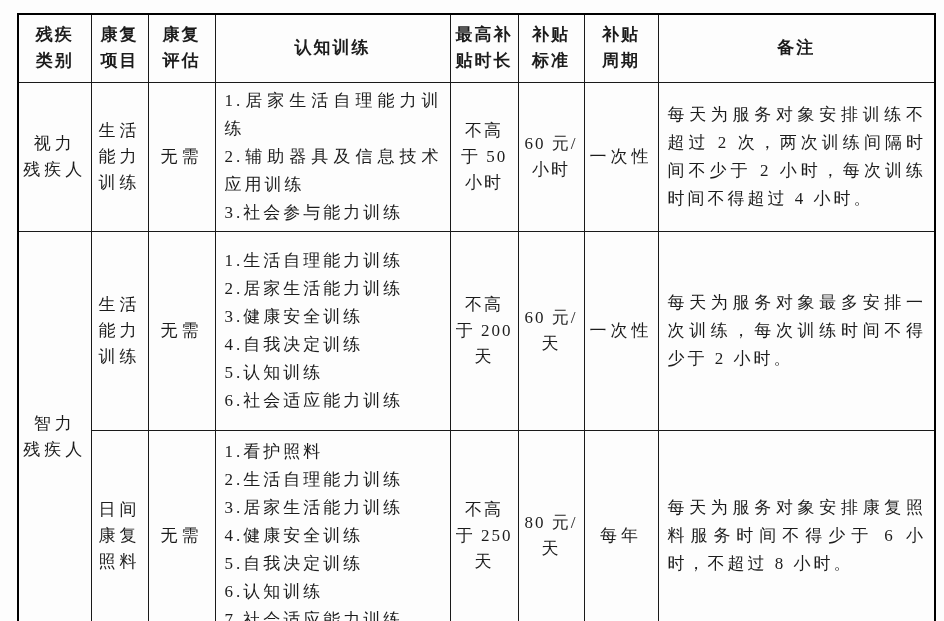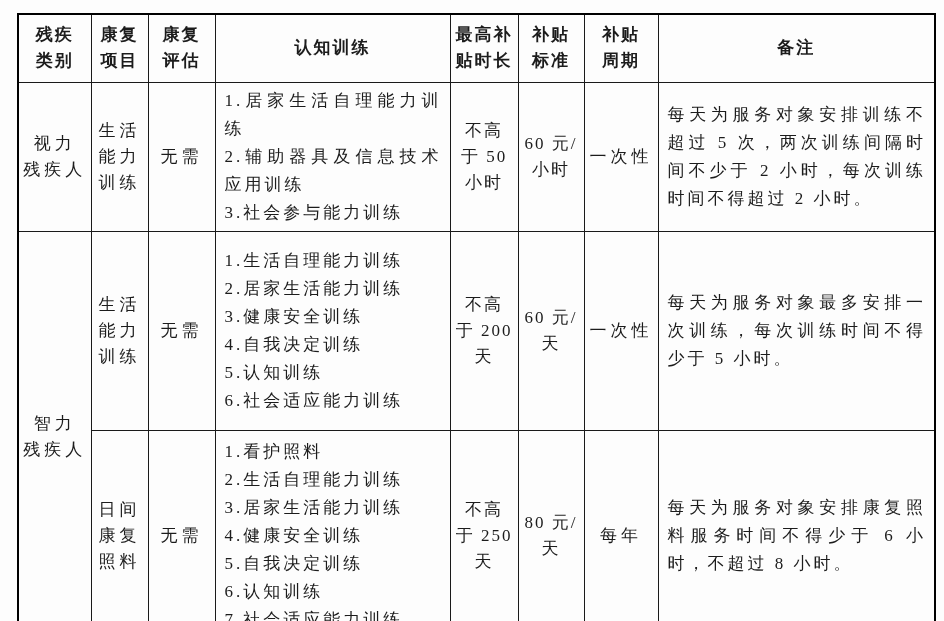--- a/index.html
+++ b/index.html
@@ -108,42 +108,42 @@
         <td class="c">无需</td>
         <td class="l">1.居家生活自理能力训练
 2.辅助器具及信息技术应用训练
 3.社会参与能力训练</td>
         <td class="c num">不高
 于 50
 小时</td>
         <td class="c num">60 元/
 小时</td>
         <td class="c">一次性</td>
-        <td class="l">每天为服务对象安排训练不超过 5 次，两次训练间隔时间不少于 2 小时，每次训练时间不得超过 2 小时。</td>
+        <td class="l">每天为服务对象安排训练不超过 2 次，两次训练间隔时间不少于 2 小时，每次训练时间不得超过 4 小时。</td>
       </tr>
       <tr style="height:199px">
         <td class="c" rowspan="2">智力
 残疾人</td>
         <td class="c">生活
 能力
 训练</td>
         <td class="c">无需</td>
         <td class="l">1.生活自理能力训练
 2.居家生活能力训练
 3.健康安全训练
 4.自我决定训练
 5.认知训练
 6.社会适应能力训练</td>
         <td class="c num">不高
 于 200
 天</td>
         <td class="c num">60 元/
 天</td>
         <td class="c">一次性</td>
-        <td class="l">每天为服务对象最多安排一次训练，每次训练时间不得少于 5 小时。</td>
+        <td class="l">每天为服务对象最多安排一次训练，每次训练时间不得少于 2 小时。</td>
       </tr>
       <tr style="height:213px">
         <td class="c">日间
 康复
 照料</td>
         <td class="c">无需</td>
         <td class="l">1.看护照料
 2.生活自理能力训练
 3.居家生活能力训练
 4.健康安全训练

